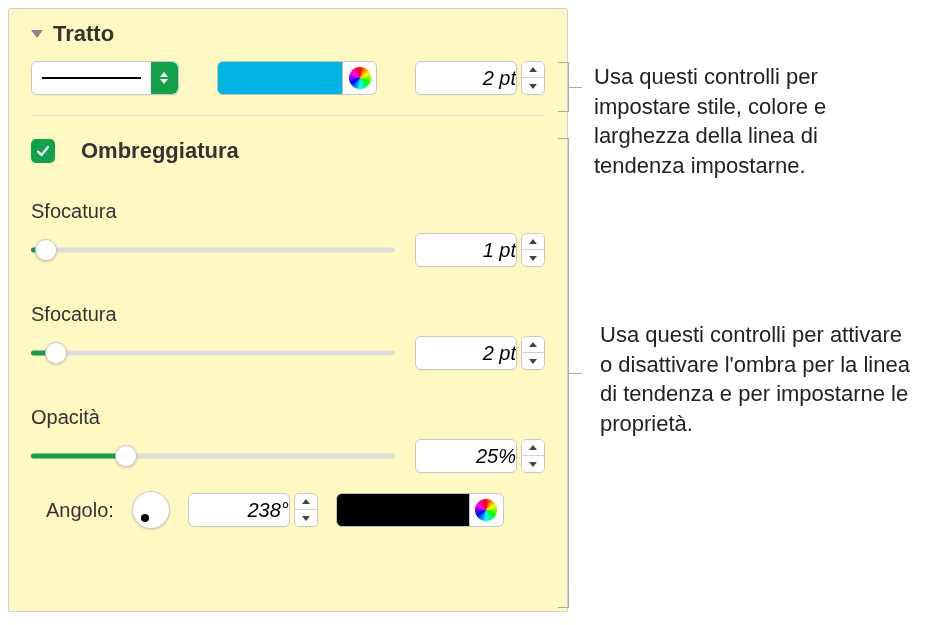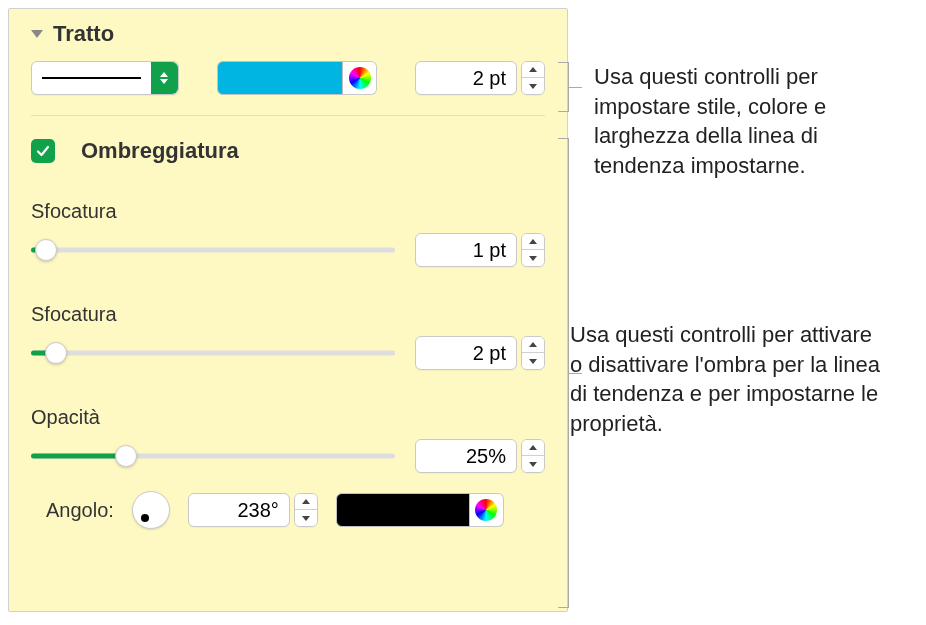--- a/index.html
+++ b/index.html
@@ -119,23 +119,23 @@
       display: flex;
       align-items: center;
     }
     .stepper input {
       width: 102px;
       height: 34px;
       border: 1px solid #c9c9c9;
       border-radius: 6px;
       font-size: 20px;
       text-align: right;
-      padding-right: 10px;
       background: #fff;
       box-shadow: 0 1px 1px rgba(0,0,0,0.04);
+      font-style: italic;
     }
     .stepper-btns {
       display: flex;
       flex-direction: column;
       margin-left: 4px;
       border: 1px solid #c9c9c9;
       border-radius: 6px;
       overflow: hidden;
       background: #fff;
       box-shadow: 0 1px 1px rgba(0,0,0,0.04);
@@ -437,13 +437,13 @@
 </div>
 
 <div class="bracket" style="left:568px; top:62px; height:50px;">
   <div class="tick"></div>
 </div>
 <div class="callout" style="left:594px; top:62px; width:318px;">Usa questi controlli per impostare stile, colore e larghezza della linea di tendenza impostarne.</div>
 
 <div class="bracket" style="left:568px; top:138px; height:470px;">
   <div class="tick"></div>
 </div>
-<div class="callout" style="left:570px; top:320px; width:318px;">Usa questi controlli per attivare o disattivare l'ombra per la linea di tendenza e per impostarne le proprietà.</div>
+<div class="callout" style="left:600px; top:320px; width:318px;">Usa questi controlli per attivare o disattivare l'ombra per la linea di tendenza e per impostarne le proprietà.</div>
 
 </body></html>

